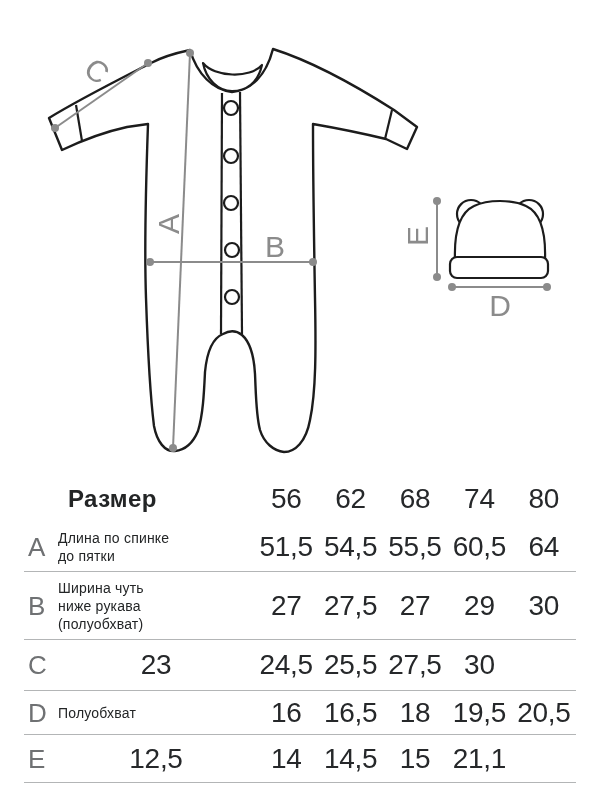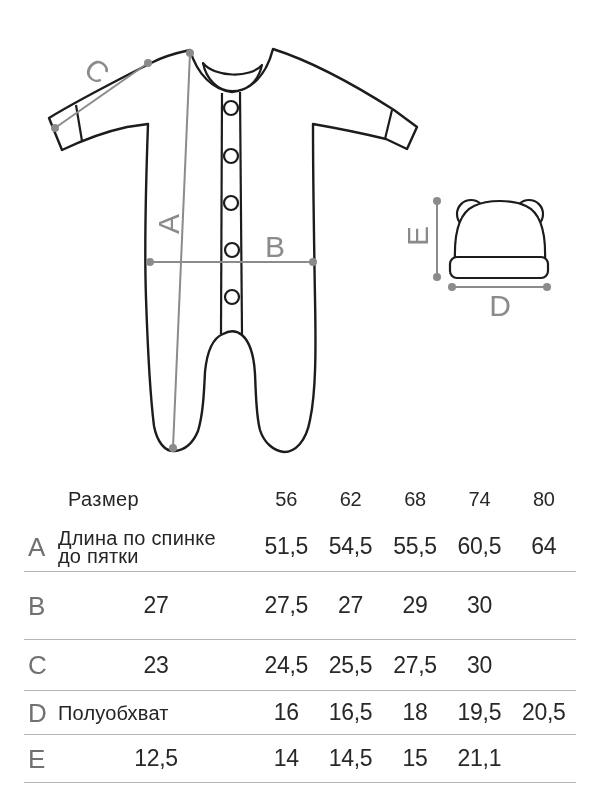--- a/index.html
+++ b/index.html
@@ -22,27 +22,27 @@
   .row-a{height:49px;}
   .row-b{height:67px;}
   .row-c{height:50px;}
   .row-d{height:43px;}
   .row-e{height:47px;}
   .letter{
     font-size:26px;color:#6f7173;text-align:left;
     padding-left:4px;line-height:1;
   }
   .rlabel{
-    font-size:20px;line-height:18px;letter-spacing:.2px;
+    font-size:14px;line-height:18px;letter-spacing:.2px;
     color:#232526;
   }
   .lline{display:block;}
-  .val{font-size:23px;text-align:center;letter-spacing:-.3px;}
-  .header .rlabel{font-size:20px;line-height:1;padding-left:10px;letter-spacing:.4px;}
-  .header .val{font-size:20px;}
+  .val{font-size:28px;text-align:center;letter-spacing:-.3px;}
+  .header .rlabel{font-size:24px;line-height:1;padding-left:10px;letter-spacing:.4px;font-weight:bold;}
+  .header .val{font-size:28px;}
 </style>
 </head>
 <body>
 
 <div class="canvas">
 
   <div class="diagram-wrap">
     <svg width="600" height="476" viewBox="0 0 600 476" xmlns="http://www.w3.org/2000/svg">
 
       <path d="M 190,50
@@ -137,20 +137,25 @@
       </div>
       <div class="val">51,5</div>
       <div class="val">54,5</div>
       <div class="val">55,5</div>
       <div class="val">60,5</div>
       <div class="val">64</div>
     </div>
 
     <div class="trow row-b">
       <div class="letter">B</div>
+      <div class="rlabel">
+        <span class="lline">Ширина чуть</span>
+        <span class="lline">ниже рукава</span>
+        <span class="lline">(полуобхват)</span>
+      </div>
       <div class="val">27</div>
       <div class="val">27,5</div>
       <div class="val">27</div>
       <div class="val">29</div>
       <div class="val">30</div>
     </div>
 
     <div class="trow row-c">
       <div class="letter">C</div>
       <div class="val">23</div>

